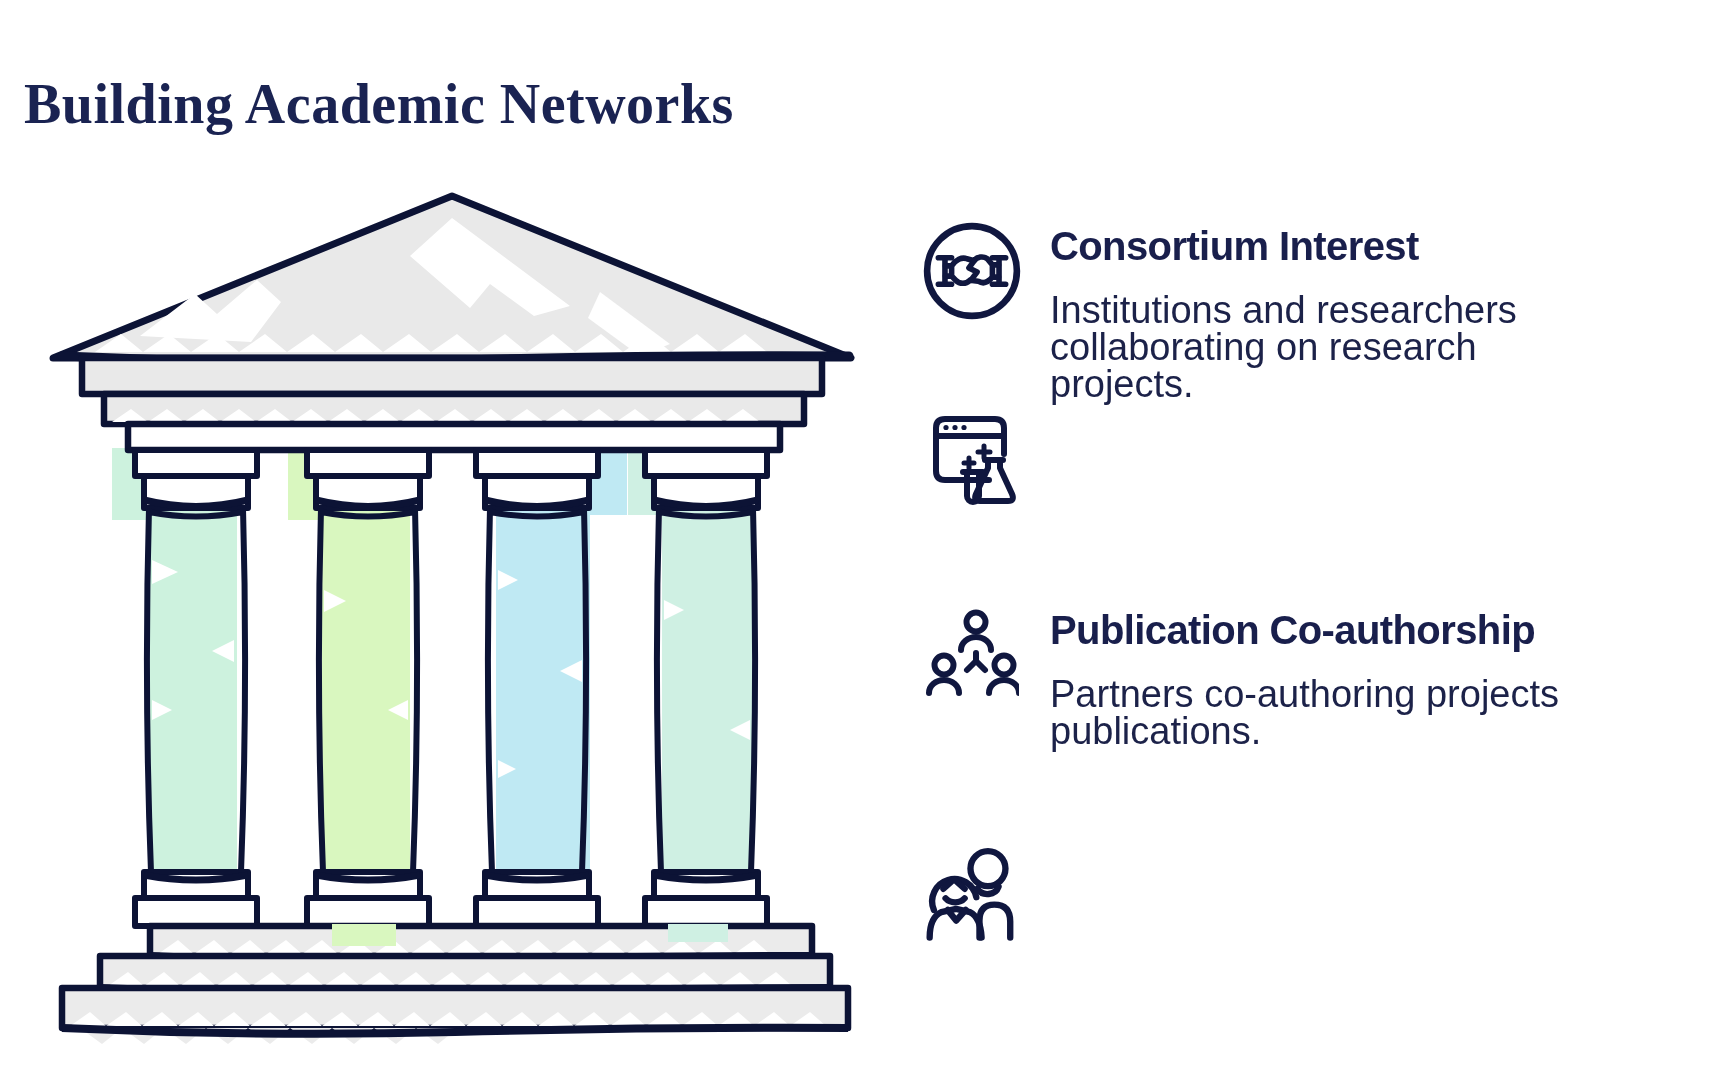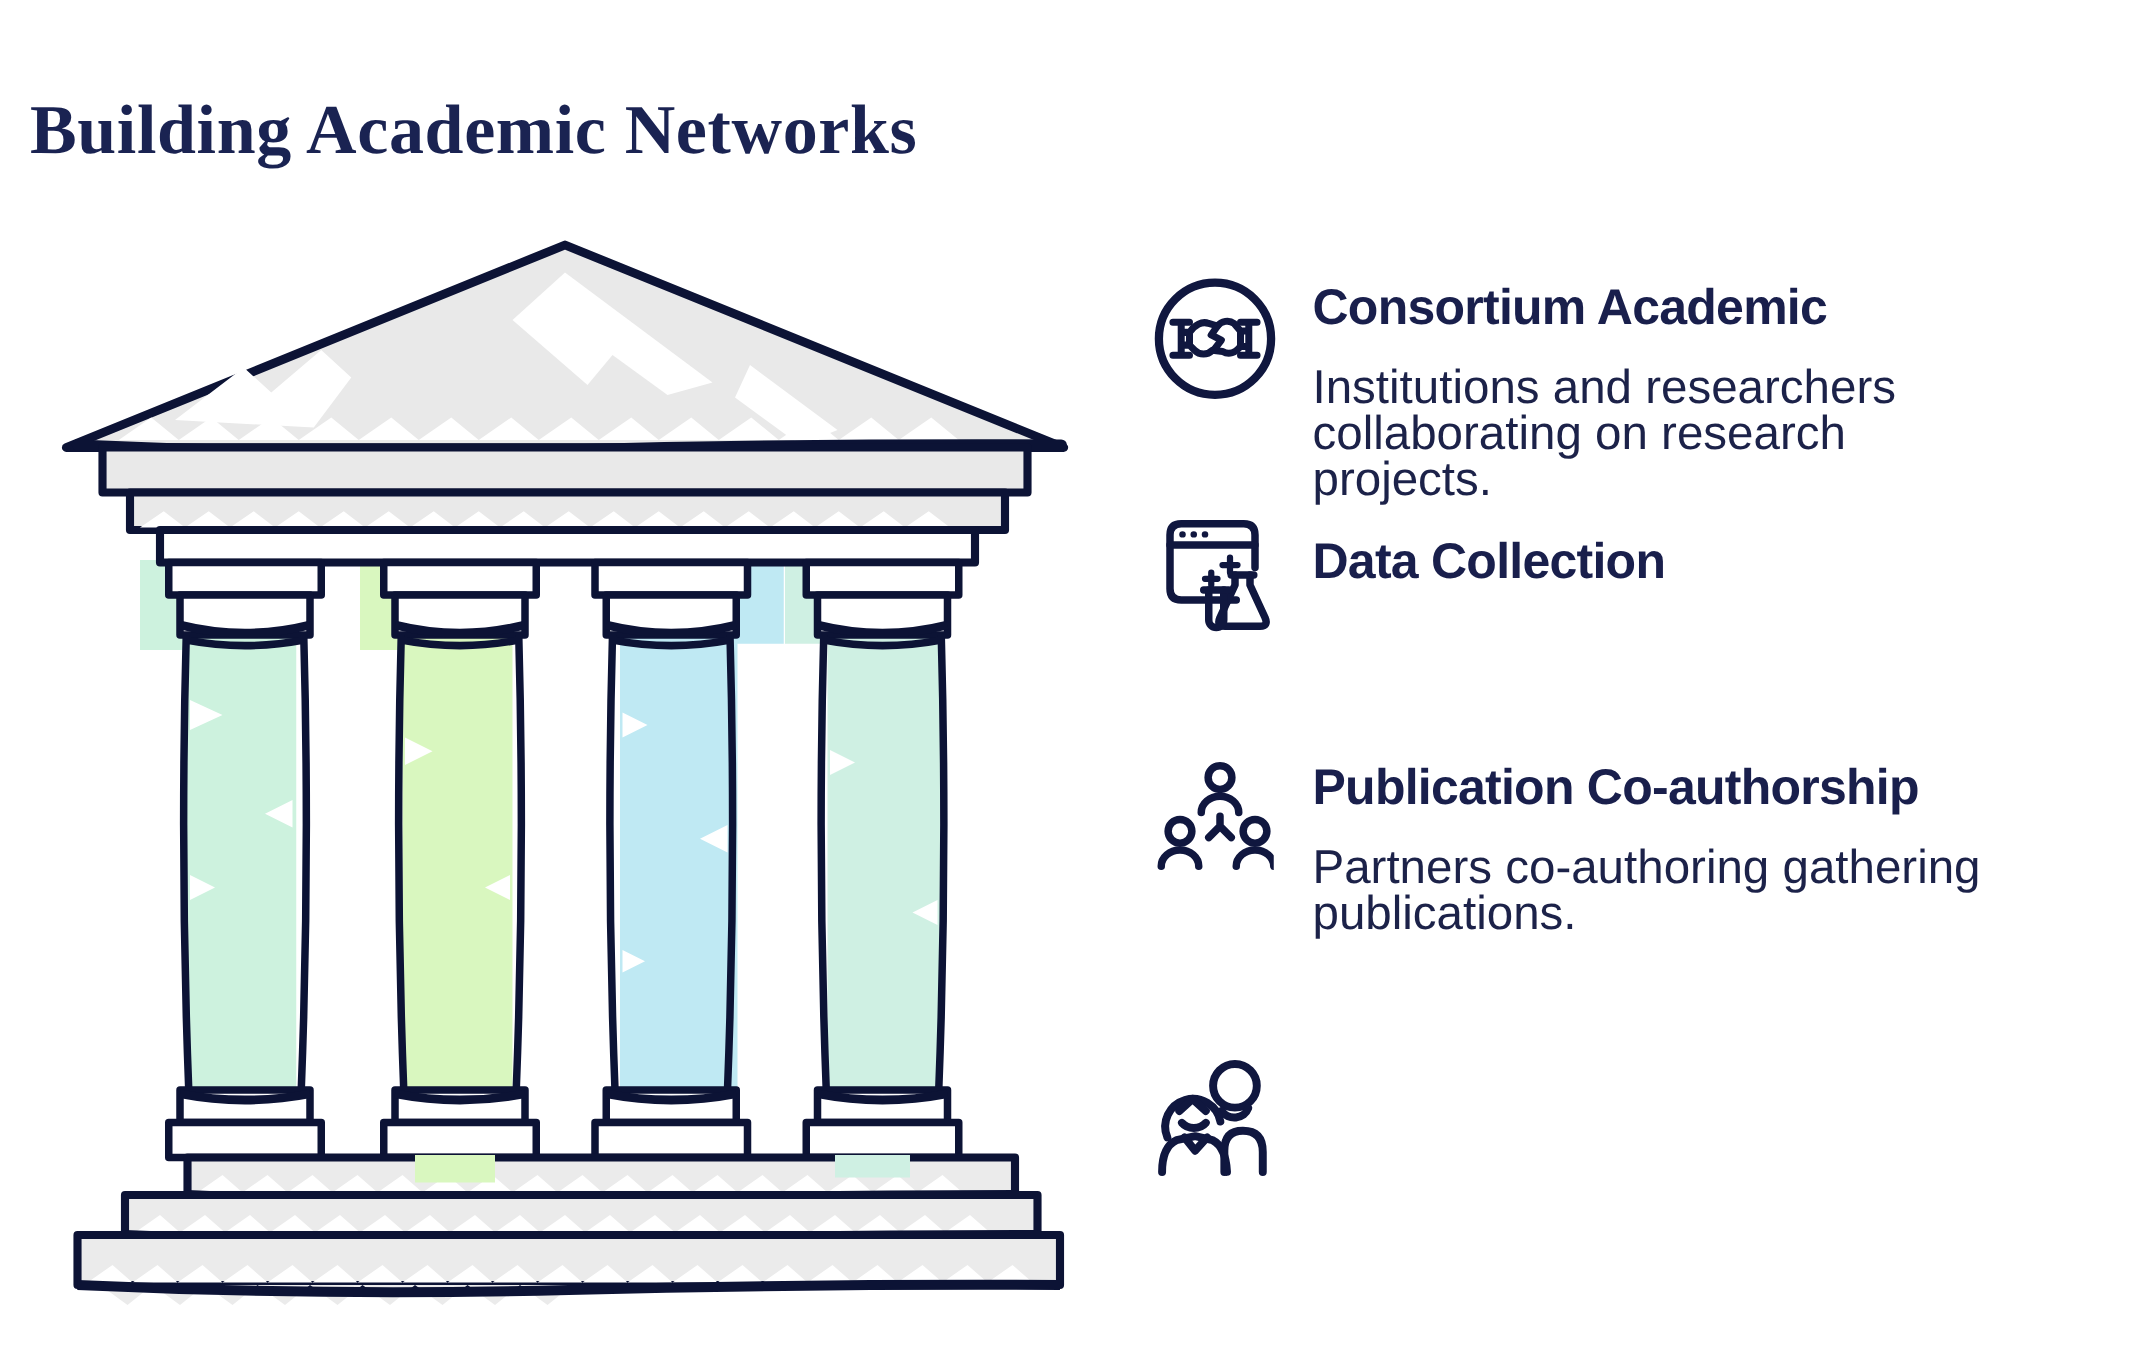--- a/index.html
+++ b/index.html
@@ -127,21 +127,21 @@
       <circle cx="50" cy="50" r="44" stroke-width="6.5"></circle>
       <g stroke-width="5.5">
         <path d="M17,37 h13 M17,63 h13 M23.5,37 v26"></path>
         <path d="M83,37 h-13 M83,63 h-13 M76.5,37 v26"></path>
         <path d="M30,45 C34,39 40,36 45,38 L52,40 C55,36 61,35 65,38 L70,44 L76,44 M70,44 L70,56 L76,56 M70,56 C66,61 61,63 56,60 L48,59 C44,63 38,63 34,59 L30,55 L24,55 M30,55 L30,45 L24,45"></path>
         <path d="M52,40 L47,47 L55,51 L49,59"></path>
       </g>
     </svg>
   </div>
   <div class="text">
-    <h2>Consortium Academic</h2>
+    <h2>Consortium Interest</h2>
     <p>Institutions and researchers collaborating on research projects.</p>
   </div>
 </div>
 
 <div class="item" style="top:423px">
   <div class="icon-wrap" style="left:7px;top:-15px">
     <svg width="100" height="104" viewBox="0 0 100 104">
       <g stroke-width="6">
         <path d="M64,72 H20 Q11,72 11,63 V20 Q11,11 20,11 H70 Q79,11 79,20 V46"></path>
         <path d="M11,28 H79"></path>
@@ -157,41 +157,40 @@
         <path d="M42,64 V88 a6,6 0 0 0 12,0 V64"></path>
         <path d="M38,64 h20"></path>
       </g>
       <g stroke-width="5">
         <path d="M59,38 V50 M53,44 H65"></path>
         <path d="M44,50 V60 M39,55 H49"></path>
       </g>
     </svg>
   </div>
   <div class="text">
-    <h2>Data Collection</h2>
   </div>
 </div>
 
 <div class="item" style="top:604px">
   <div class="icon-wrap" style="left:1px;top:-4px">
     <svg width="100" height="104" viewBox="0 0 100 100">
       <g stroke-width="6">
         <circle cx="57" cy="20" r="9.5"></circle>
         <path d="M42,48 a15,13 0 0 1 30,0"></path>
         <path d="M57,51 v8 M57,59 l-9,9 M57,59 l9,9"></path>
         <circle cx="25" cy="63" r="9.5"></circle>
         <path d="M10,91 a15,13 0 0 1 30,0"></path>
         <circle cx="85" cy="63" r="9.5"></circle>
         <path d="M70,91 a15,13 0 0 1 30,0"></path>
       </g>
     </svg>
   </div>
   <div class="text">
     <h2>Publication Co-authorship</h2>
-    <p>Partners co-authoring gathering publications.</p>
+    <p>Partners co-authoring projects publications.</p>
   </div>
 </div>
 
 <div class="item" style="top:843px">
   <div class="icon-wrap" style="left:0;top:-3px">
     <svg width="106" height="106" viewBox="0 0 100 100">
       <g stroke-width="6">
         <circle cx="66" cy="27" r="16.5"></circle>
         <path d="M56,46 a11,10 0 0 0 20,-2"></path>
         <path d="M58,92 V76 q0,-15 14,-15 q15,0 15,16 v15"></path>

